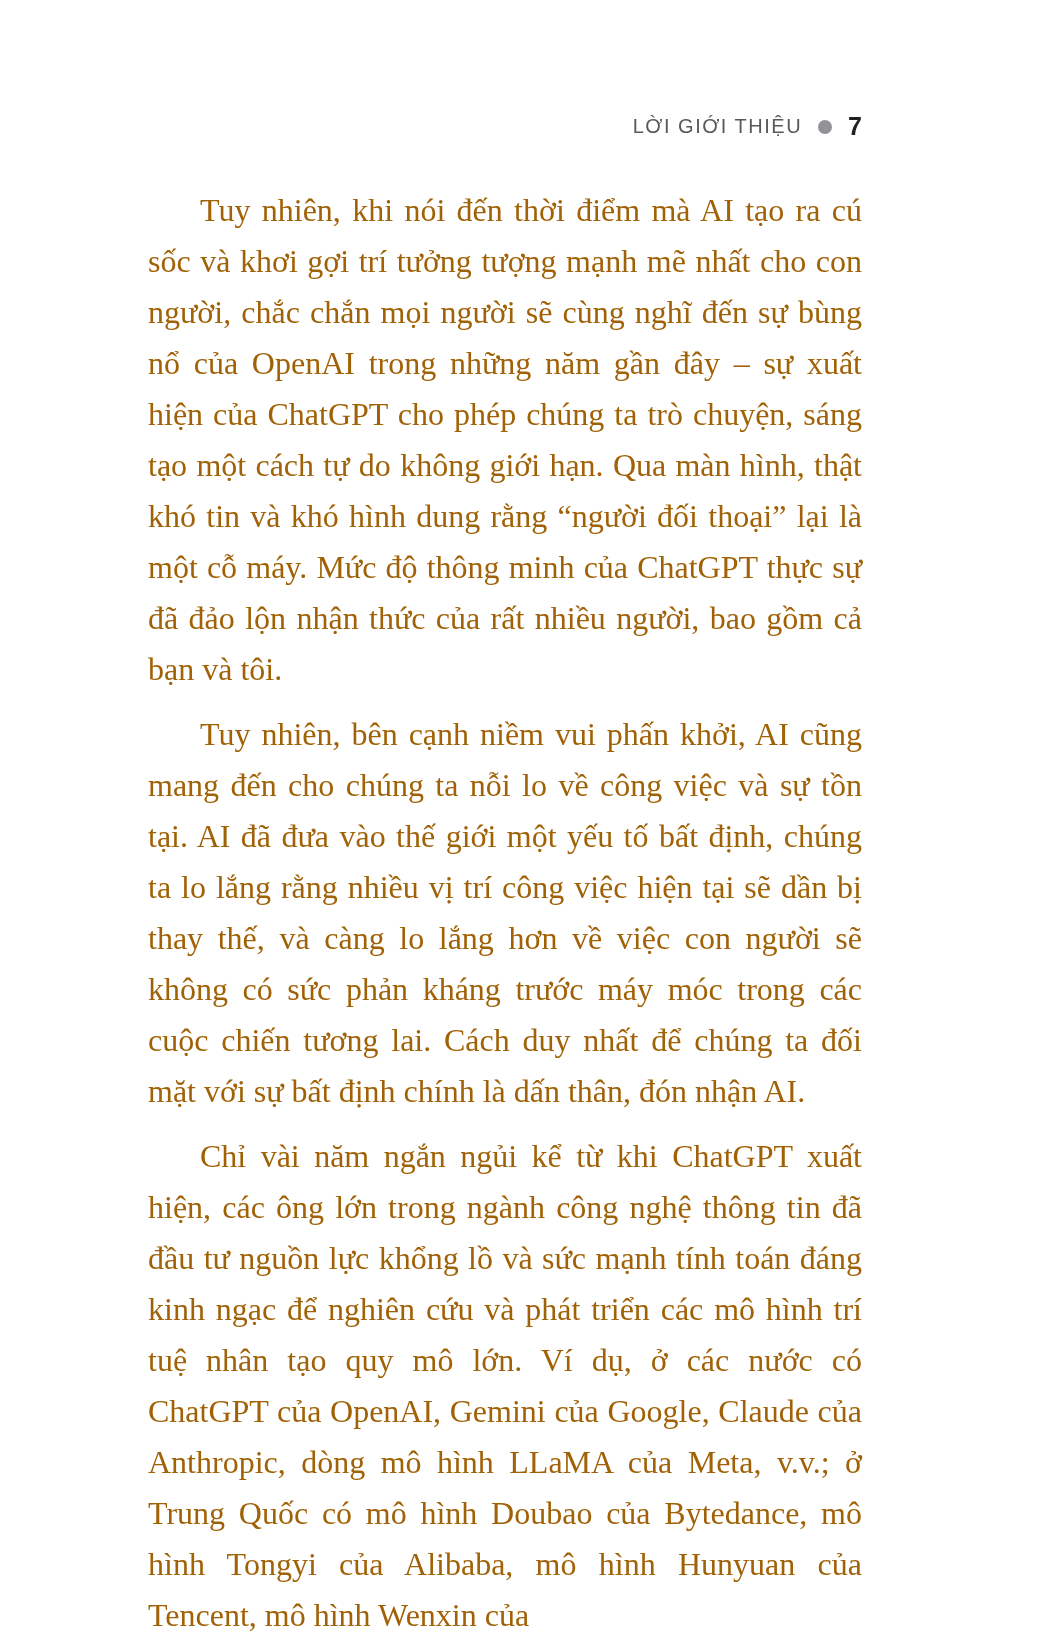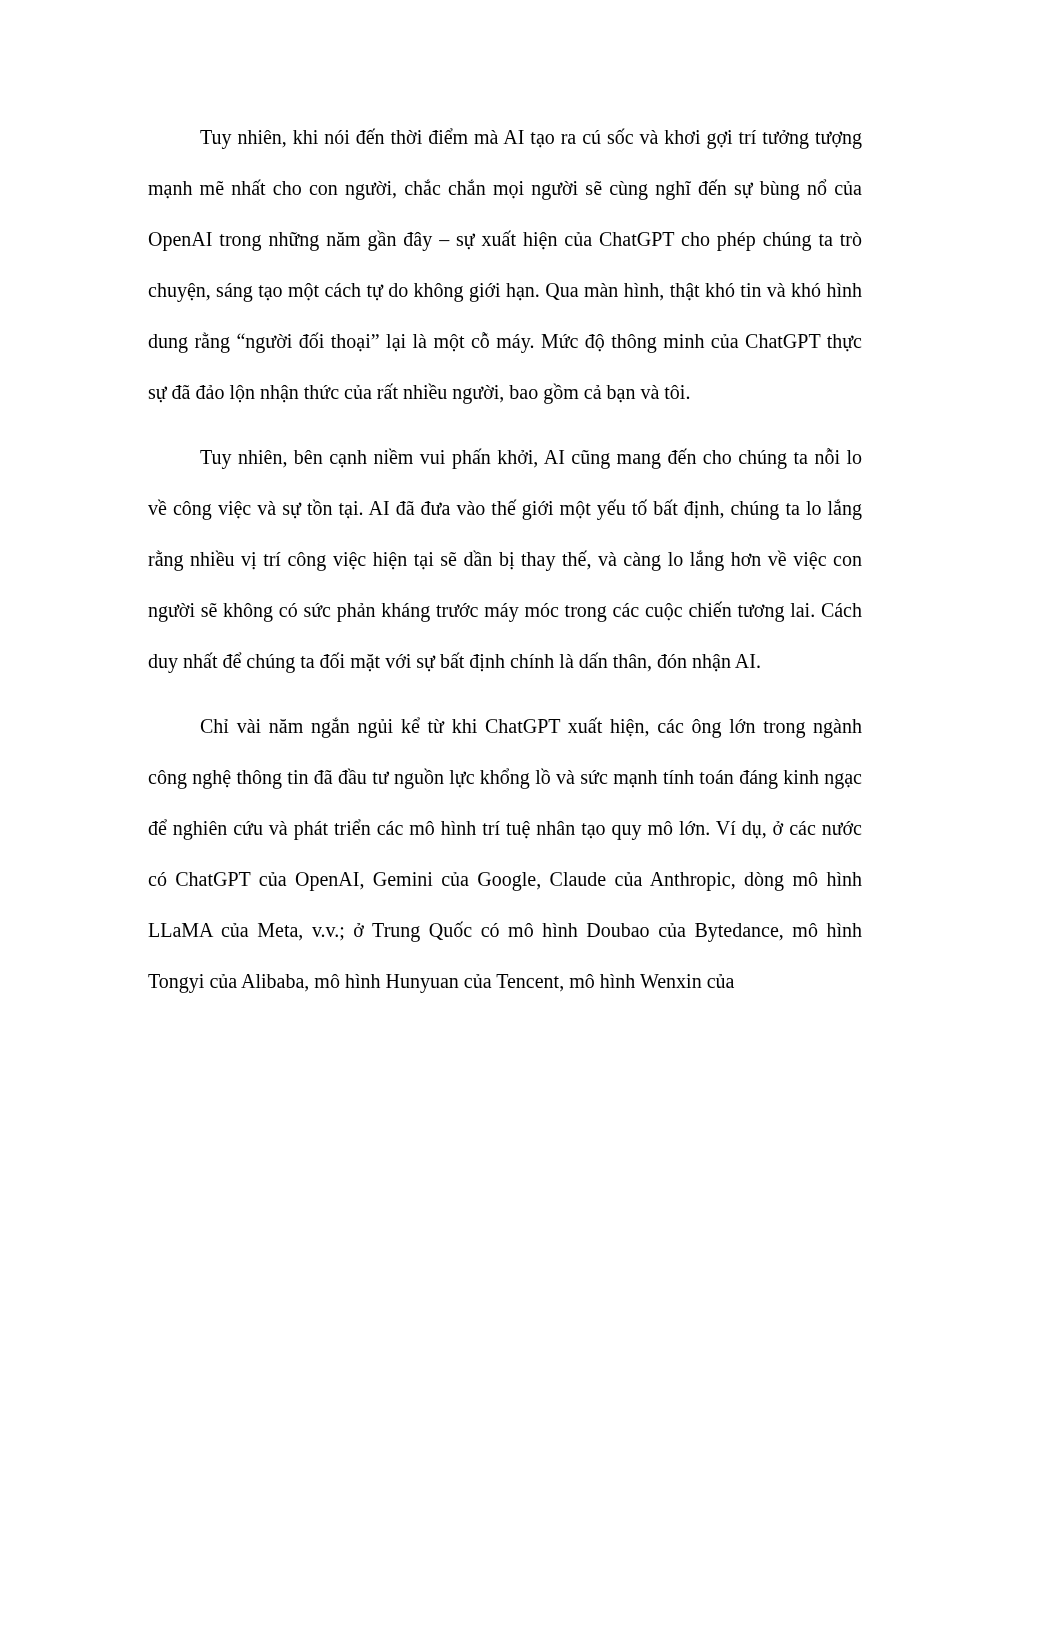--- a/index.html
+++ b/index.html
@@ -41,38 +41,43 @@
     flex: 0 0 auto;
   }
   .header-page-number {
     font-family: "Liberation Sans", "DejaVu Sans", sans-serif;
     font-size: 25px;
     font-weight: 700;
     color: #231f20;
   }
   .page-body {
     font-family: "Liberation Serif", "DejaVu Serif", serif;
-    font-size: 20px;
+    font-size: 32px;
     line-height: 51px;
-    color: #000000;
+    color: #a16207;
     text-align: justify;
   }
   .para {
     margin: 0;
     text-indent: 52px;
   }
   .para + .para {
     margin-top: 14px;
   }
 </style>
 </head>
 <body>
 
 <div class="page">
 
+  <header class="page-header">
+    <span class="header-title">LỜI GIỚI THIỆU</span>
+    <span class="header-dot"></span>
+    <span class="header-page-number">7</span>
+  </header>
 
   <main class="page-body">
     <p class="para">Tuy nhiên, khi nói đến thời điểm mà AI tạo ra cú sốc và khơi gợi trí tưởng tượng mạnh mẽ nhất cho con người, chắc chắn mọi người sẽ cùng nghĩ đến sự bùng nổ của OpenAI trong những năm gần đây – sự xuất hiện của ChatGPT cho phép chúng ta trò chuyện, sáng tạo một cách tự do không giới hạn. Qua màn hình, thật khó tin và khó hình dung rằng “người đối thoại” lại là một cỗ máy. Mức độ thông minh của ChatGPT thực sự đã đảo lộn nhận thức của rất nhiều người, bao gồm cả bạn và tôi.</p>
     <p class="para">Tuy nhiên, bên cạnh niềm vui phấn khởi, AI cũng mang đến cho chúng ta nỗi lo về công việc và sự tồn tại. AI đã đưa vào thế giới một yếu tố bất định, chúng ta lo lắng rằng nhiều vị trí công việc hiện tại sẽ dần bị thay thế, và càng lo lắng hơn về việc con người sẽ không có sức phản kháng trước máy móc trong các cuộc chiến tương lai. Cách duy nhất để chúng ta đối mặt với sự bất định chính là dấn thân, đón nhận AI.</p>
     <p class="para">Chỉ vài năm ngắn ngủi kể từ khi ChatGPT xuất hiện, các ông lớn trong ngành công nghệ thông tin đã đầu tư nguồn lực khổng lồ và sức mạnh tính toán đáng kinh ngạc để nghiên cứu và phát triển các mô hình trí tuệ nhân tạo quy mô lớn. Ví dụ, ở các nước có ChatGPT của OpenAI, Gemini của Google, Claude của Anthropic, dòng mô hình LLaMA của Meta, v.v.; ở Trung Quốc có mô hình Doubao của Bytedance, mô hình Tongyi của Alibaba, mô hình Hunyuan của Tencent, mô hình Wenxin của</p>
   </main>
 
 </div>
 
 </body></html>

